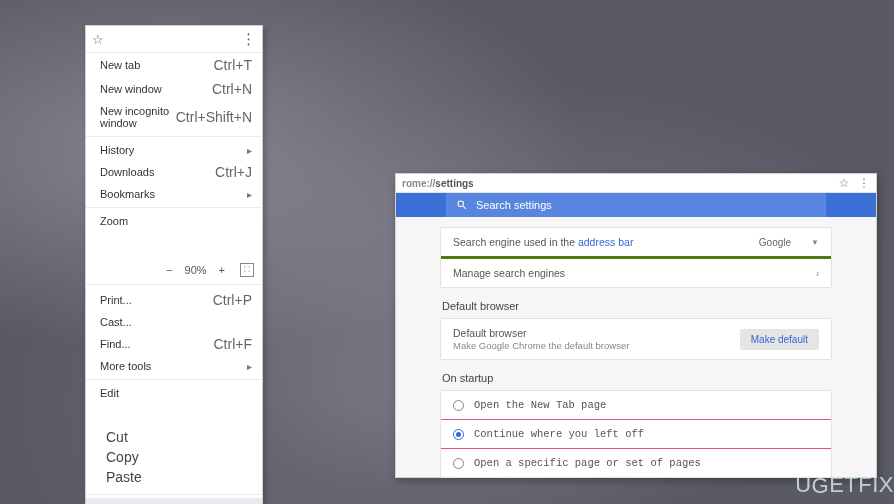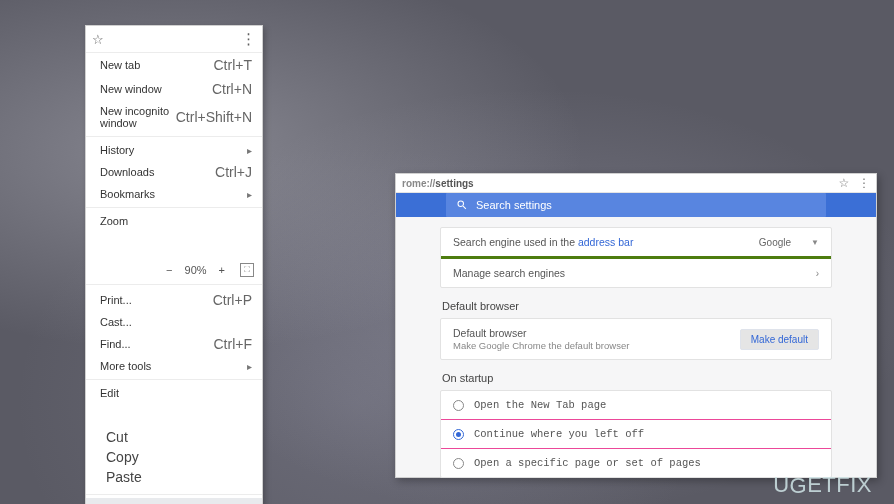--- a/index.html
+++ b/index.html
@@ -116,21 +116,21 @@
     }
     .startup-row + .startup-row { border-top:1px solid #ec4899; }
     .radio { width:11px;height:11px;border-radius:50%;border:1.5px solid #888;display:flex;align-items:center;justify-content:center;}
     .radio.sel { border-color:#3367d6; }
     .radio.sel::after { content:"";width:5px;height:5px;border-radius:50%;background:#3367d6;}
     .advanced-row { text-align:center; padding:10px 0 4px; color:#555; font-size:10.5px;}
 
     
     .watermark {
       position:absolute;
-      right:22px; bottom:6px;
+      right:0; bottom:6px;
       font-size:22px; font-weight:300;
       color:#cfe4e6;
       letter-spacing:0.5px;
       font-family: Arial, sans-serif;
       opacity:0.85;
     }
     .watermark .g { display:inline-block; transform:translateY(1px);}
   </style>
 </head>
 <body>

